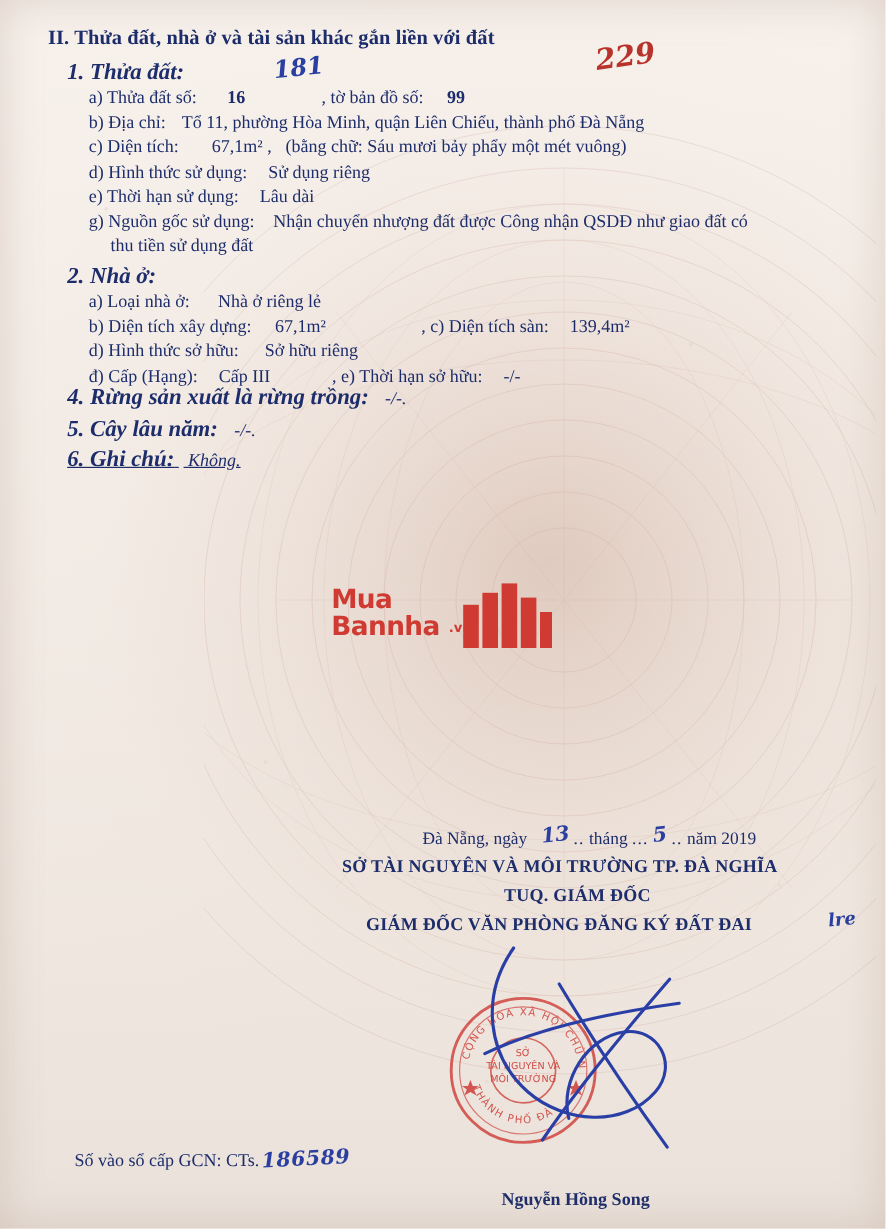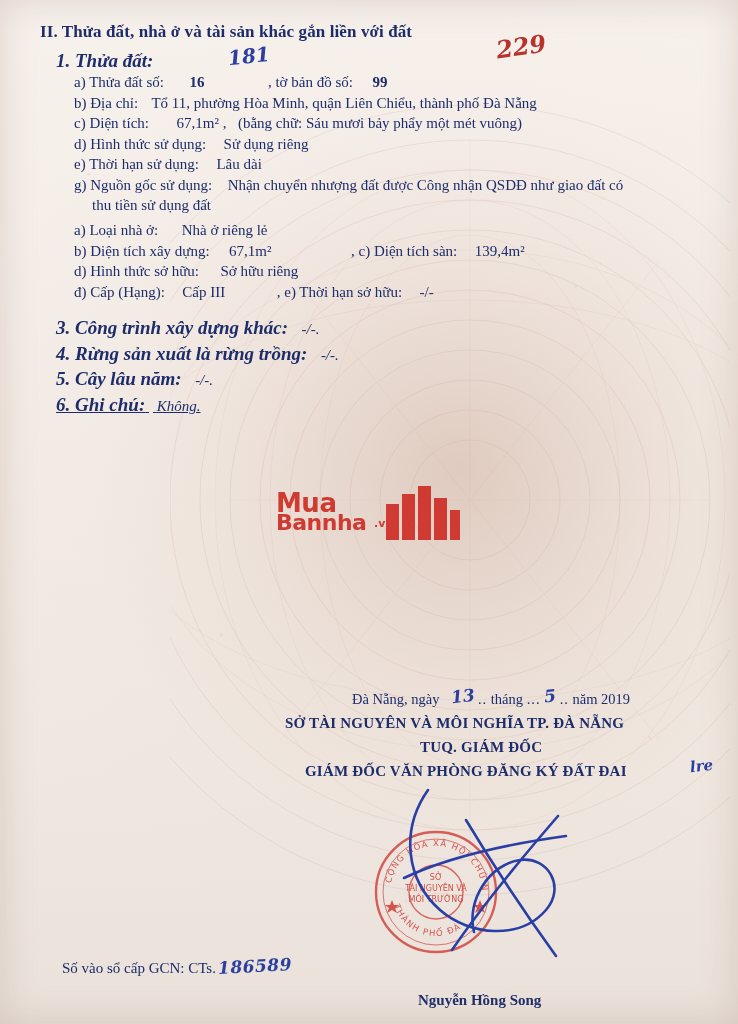--- a/index.html
+++ b/index.html
@@ -116,21 +116,21 @@
   }
   .wm-text {
     position: absolute;
     left: 0;
     top: 4px;
     color: #cf3b32;
     font-family: "DejaVu Sans", sans-serif;
     font-weight: bold;
     line-height: 1;
   }
-  .wm-mua { font-size: 26px; letter-spacing: -.5px; }
+  .wm-mua { font-size: 22px; letter-spacing: -.5px; }
   .wm-ban { font-size: 22px; letter-spacing: -.5px; }
   .wm-vn {
     font-size: 11px;
     color: #cf3b32;
   }
   .wm-bars {
     position: absolute;
     left: 108px;
     top: 0;
   }
@@ -279,20 +279,21 @@
         <span style="display:inline-block;width:8px;"></span>
         <span>Nhận chuyển nhượng đất được Công nhận QSDĐ như giao đất có</span>
       </div>
 
       <div class="row" style="padding-left:36px;">
         <span>thu tiền sử dụng đất</span>
       </div>
     </div>
 
     <div class="block" style="top:220px;">
+      <div class="num-head">2. Nhà ở:</div>
 
       <div class="row indent">
         <span>a) Loại nhà ở:</span>
         <span style="display:inline-block;width:16px;"></span>
         <span>Nhà ở riêng lẻ</span>
       </div>
 
       <div class="row indent">
         <span>b) Diện tích xây dựng:</span>
         <span style="display:inline-block;width:12px;"></span>
@@ -314,25 +315,20 @@
         <span style="display:inline-block;width:10px;"></span>
         <span>Cấp III</span>
         <span style="display:inline-block;width:44px;"></span>
         <span>, e) Thời hạn sở hữu:</span>
         <span style="display:inline-block;width:10px;"></span>
         <span>-/-</span>
       </div>
     </div>
 
     <div class="block" style="top:318px;">
-      <div class="row">
-        <span class="num-head">3. Công trình xây dựng khác:</span>
-        <span style="display:inline-block;width:6px;"></span>
-        <span class="ital">-/-.</span>
-      </div>
       <div class="row" style="margin-top:4px;">
         <span class="num-head">4. Rừng sản xuất là rừng trồng:</span>
         <span style="display:inline-block;width:6px;"></span>
         <span class="ital">-/-.</span>
       </div>
       <div class="row" style="margin-top:4px;">
         <span class="num-head">5. Cây lâu năm:</span>
         <span style="display:inline-block;width:6px;"></span>
         <span class="ital">-/-.</span>
       </div>
@@ -361,21 +357,21 @@
       <span style="display:inline-block;width:4px;"></span>
       <span class="hand" style="position:relative; top:-2px; display:inline-block; font-size:17px;">13</span>
       <span class="dotline">..</span>
       <span>tháng</span>
       <span class="dotline">...</span>
       <span class="hand" style="position:relative; top:-2px; display:inline-block; font-size:17px;">5</span>
       <span class="dotline">..</span>
       <span>năm 2019</span>
     </div>
 
-    <div class="foot foot-bold" style="left:285px; top:715px;">SỞ TÀI NGUYÊN VÀ MÔI NGHĨA TP. ĐÀ NẴNG</div>
+    <div class="foot foot-bold" style="left:285px; top:715px;">SỞ TÀI NGUYÊN VÀ MÔI TRƯỜNG TP. ĐÀ NGHĨA</div>
     <div class="foot foot-bold" style="left:420px; top:739px;">TUQ. GIÁM ĐỐC</div>
     <div class="foot foot-bold" style="left:305px; top:763px;">GIÁM ĐỐC VĂN PHÒNG ĐĂNG KÝ ĐẤT ĐAI</div>
     <div class="hand" style="left:690px; top:757px; font-size:15px;">lre</div>
 
     <svg class="stamp" viewBox="0 0 128 128">
       <circle cx="64" cy="64" r="60" fill="none" stroke="#d0453f" stroke-width="2.4" opacity="0.85"></circle>
       <circle cx="64" cy="64" r="53" fill="none" stroke="#d0453f" stroke-width="1" opacity="0.7"></circle>
       <circle cx="64" cy="64" r="27" fill="none" stroke="#d0453f" stroke-width="1.4" opacity="0.8"></circle>
       <path id="arcTop" d="M 18 64 A 46 46 0 0 1 110 64" fill="none"></path>
       <path id="arcBot" d="M 20 64 A 44 44 0 0 0 108 64" fill="none"></path>

